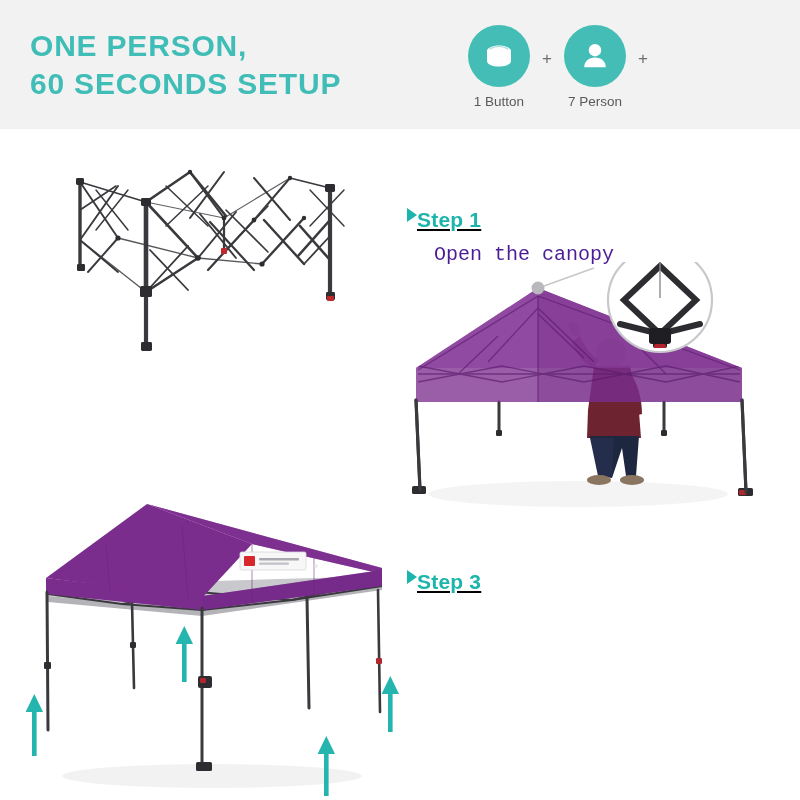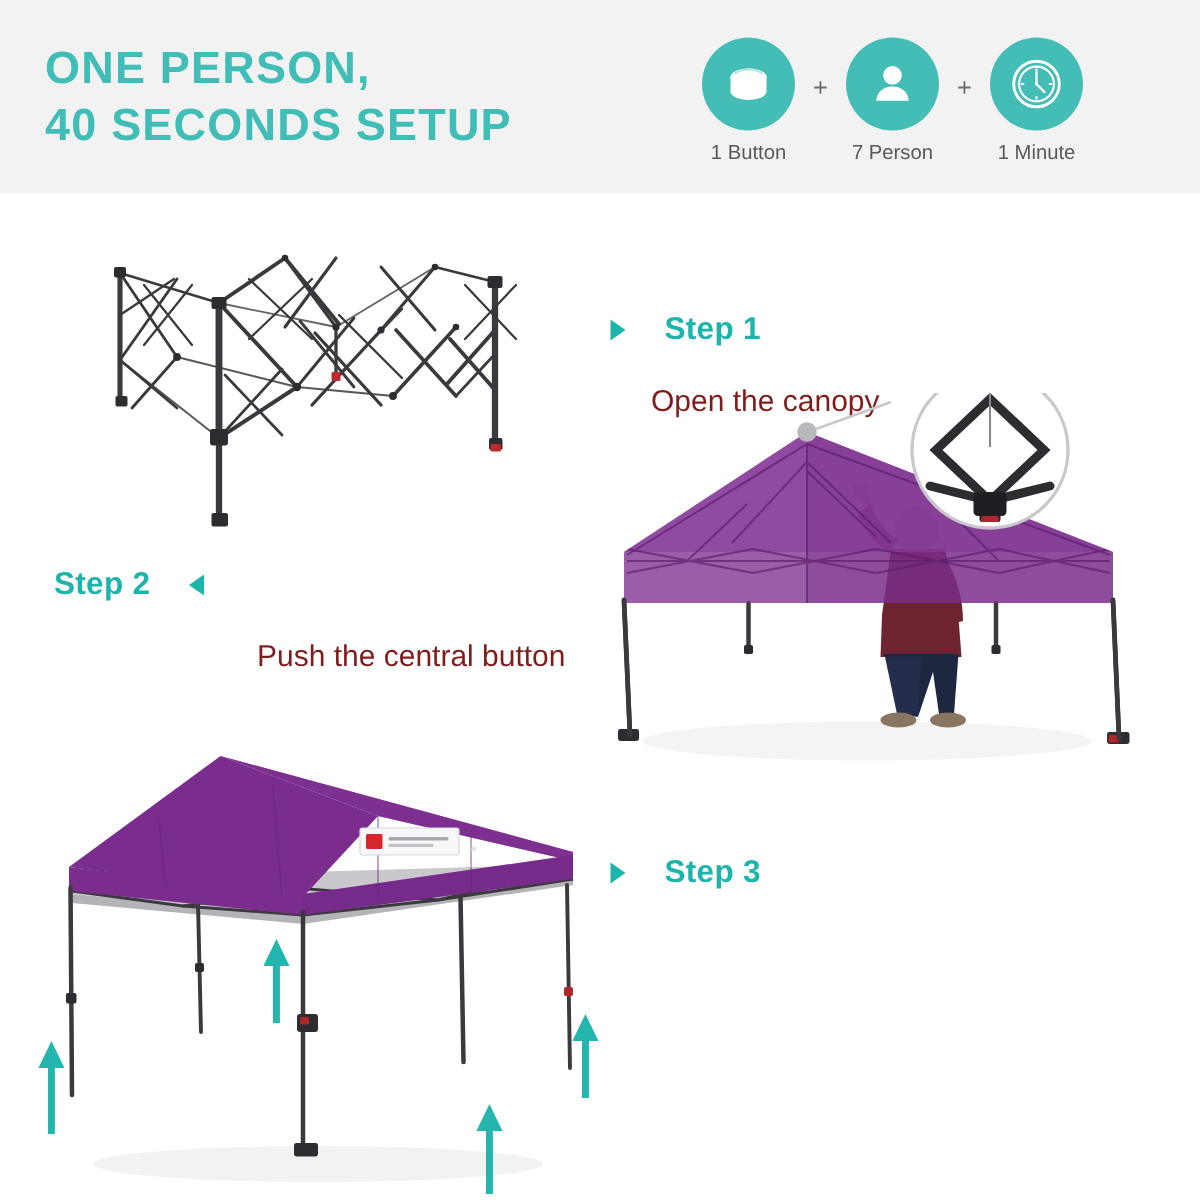--- a/index.html
+++ b/index.html
@@ -70,41 +70,42 @@
     color: #6e6e6e;
     width: 22px;
     text-align: center;
     margin-top: 24px;
   }
 
   
   .step-block { position: absolute; }
   .step-head {
     display: flex;
-    align-items: center;
-    gap: 26px;
+    gap: 0;
+    text-decoration: underline;
   }
   .step-head.rtl { flex-direction: row-reverse; }
   .step-title {
     color: #1cb5ab;
     font-size: 21px;
     font-weight: bold;
     letter-spacing: 0.2px;
   }
   .tri {
     width: 0; height: 0;
     border-top: 7px solid transparent;
     border-bottom: 7px solid transparent;
   }
   .tri-right { border-left: 10px solid #1cb5ab; }
   .tri-left  { border-right: 10px solid #1cb5ab; }
   .step-desc {
     font-size: 20px;
-    color: #7f1d1d;
-    margin-top: 25px;
+    color: #4c1d95;
+    margin-top: 11px;
+    font-family: Liberation Mono, monospace;
   }
 
   #step1 { left: 407px; top: 208px; }
   #step1 .step-desc { margin-left: 27px; }
   #step2 { left: 36px;  top: 378px; width: 345px; text-align: right; }
   #step2 .step-head { justify-content: flex-end; }
   #step2 .step-desc { margin-right: 4px; }
   #step3 { left: 407px; top: 570px; }
   #step3 .step-desc { margin-left: 27px; }
 
@@ -115,21 +116,21 @@
   #canopy3      { left: 2px;   top: 490px; }
   svg { display: block; }
 </style>
 </head>
 <body>
 
 <div id="page">
 
   <div class="header-band">
     <div class="header-title">ONE PERSON,
-40 SECONDS SETUP</div>
+60 SECONDS SETUP</div>
 
     <div class="feature-row">
 
       <div class="feature-item">
         <div class="feature-circle">
           <svg width="36" height="36" viewBox="0 0 36 36">
             <path d="M6 13.5 L6 23 C6 26.1 11.4 28.6 18 28.6 C24.6 28.6 30 26.1 30 23 L30 13.5 Z" fill="#ffffff"></path>
             <ellipse cx="18" cy="13.5" rx="12" ry="5.6" fill="#ffffff"></ellipse>
             <ellipse cx="18" cy="13.0" rx="12" ry="5.6" fill="#43bdb6" opacity="0.22"></ellipse>
             <path d="M6 13.2 C6 10.1 11.4 7.6 18 7.6 C24.6 7.6 30 10.1 30 13.2 C30 16.3 24.6 18.8 18 18.8 C11.4 18.8 6 16.3 6 13.2 Z" fill="#ffffff"></path>
@@ -146,36 +147,20 @@
           <svg width="36" height="36" viewBox="0 0 36 36">
             <circle cx="18" cy="12.2" r="6.2" fill="#ffffff"></circle>
             <path d="M18 19.6 C11.6 19.6 7.2 23.8 7.2 29.2 L28.8 29.2 C28.8 23.8 24.4 19.6 18 19.6 Z" fill="#ffffff"></path>
           </svg>
         </div>
         <div class="feature-label">7 Person</div>
       </div>
 
       <div class="feature-plus">+</div>
 
-      <div class="feature-item">
-        <div class="feature-circle">
-          <svg width="38" height="38" viewBox="0 0 38 38">
-            <circle cx="19" cy="19" r="15.2" fill="none" stroke="#ffffff" stroke-width="1.9"></circle>
-            <circle cx="19" cy="19" r="11.6" fill="none" stroke="#ffffff" stroke-width="1.4"></circle>
-            <line x1="19" y1="8.6" x2="19" y2="10.8" stroke="#ffffff" stroke-width="1.3"></line>
-            <line x1="19" y1="27.2" x2="19" y2="29.4" stroke="#ffffff" stroke-width="1.3"></line>
-            <line x1="8.6" y1="19" x2="10.8" y2="19" stroke="#ffffff" stroke-width="1.3"></line>
-            <line x1="27.2" y1="19" x2="29.4" y2="19" stroke="#ffffff" stroke-width="1.3"></line>
-            <line x1="19" y1="19" x2="19" y2="11.4" stroke="#ffffff" stroke-width="1.5" stroke-linecap="round"></line>
-            <line x1="19" y1="19" x2="24.4" y2="24.4" stroke="#ffffff" stroke-width="1.5" stroke-linecap="round"></line>
-            <circle cx="19" cy="19" r="1.1" fill="#ffffff"></circle>
-          </svg>
-        </div>
-        <div class="feature-label">1 Minute</div>
-      </div>
 
     </div>
   </div>
 
   <div class="illus" id="frame-illus">
     <svg width="330" height="200" viewBox="0 0 330 200">
       <g stroke="#3a3a3e" fill="none" stroke-linecap="round">
 
         <line x1="22" y1="22" x2="22" y2="108" stroke-width="3.4"></line>
         <line x1="88" y1="42" x2="88" y2="132" stroke-width="4.6"></line>
@@ -306,27 +291,20 @@
           <path d="M262 72 L222 62 M262 72 L302 62"></path>
         </g>
         <line x1="262" y1="-4" x2="262" y2="36" stroke="#8a8a8e" stroke-width="1.4"></line>
         <rect x="251" y="66" width="22" height="16" rx="3" fill="#1f1f23"></rect>
         <rect x="255" y="80" width="14" height="6" rx="2" fill="#1f1f23"></rect>
         <rect x="256" y="82" width="12" height="4" rx="1.6" fill="#b0262c"></rect>
       </g>
     </svg>
   </div>
 
-  <div class="step-block" id="step2">
-    <div class="step-head rtl">
-      <span class="tri tri-left"></span>
-      <span class="step-title">Step 2</span>
-    </div>
-    <div class="step-desc">Push the central button</div>
-  </div>
 
   <div class="illus" id="canopy3">
     <svg width="400" height="310" viewBox="0 0 400 310">
 
       <ellipse cx="210" cy="286" rx="150" ry="12" fill="#000000" opacity="0.05"></ellipse>
 
       <path d="M46 96 L46 106 L200 120 L380 96 L380 86 Z" fill="#c9c9cd"></path>
       <path d="M46 106 L200 120 L380 96 L380 100 L200 126 L46 112 Z" fill="#b4b4b8"></path>
 
       <g stroke="#3a3a3e" stroke-width="2" fill="none">

